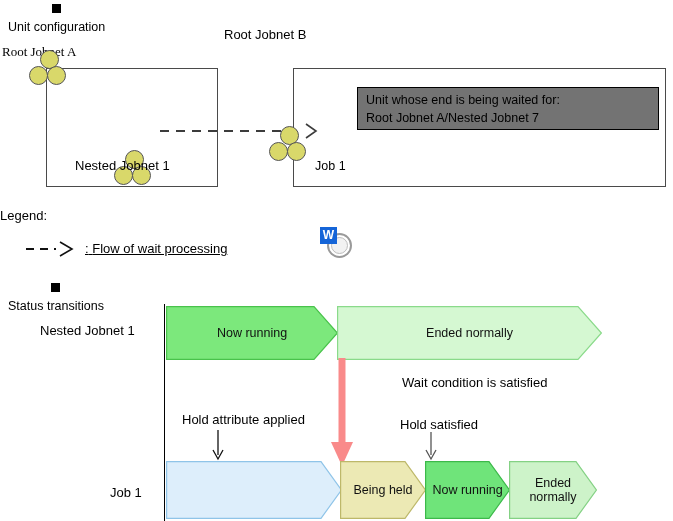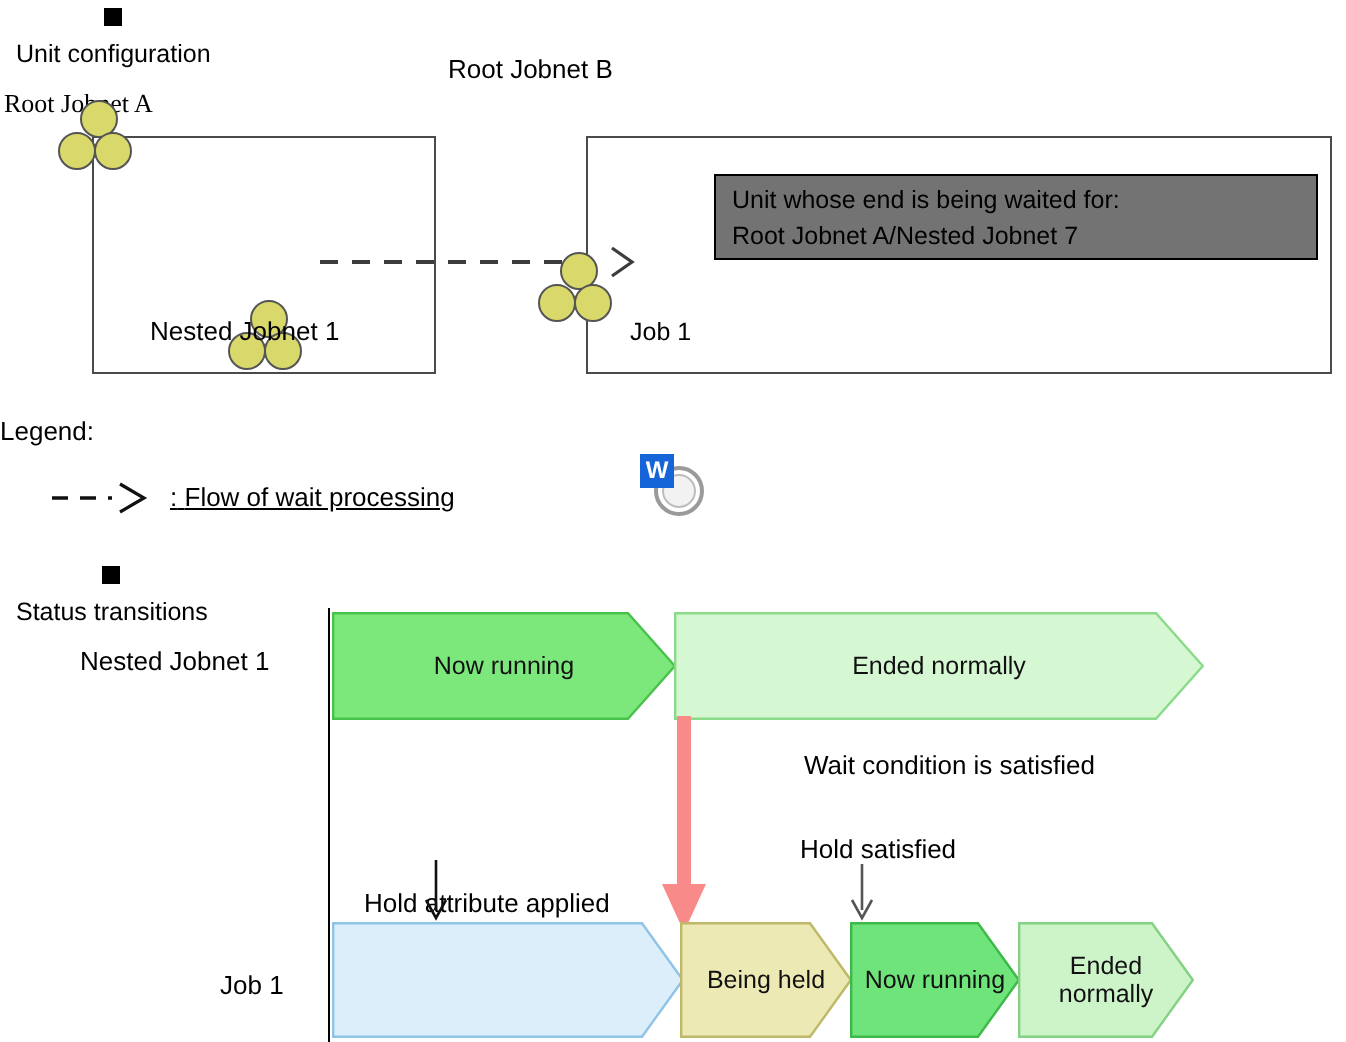--- a/index.html
+++ b/index.html
@@ -142,21 +142,21 @@
   </svg>
   <span class="lbl">Ended normally</span>
 </div>
 
 <svg class="abs" style="left:327px;top:358px;" width="30" height="112">
   <line x1="15" y1="0" x2="15" y2="88" stroke="#f98a8a" stroke-width="7"></line>
   <polygon points="4,84 26,84 15,108" fill="#f98a8a"></polygon>
 </svg>
 <div class="abs txt13" style="left:380px;top:375px;margin-left:22px;">Wait condition is satisfied</div>
 
-<div class="abs txt13" style="left:182px;top:412px;margin-top:32px;">Hold attribute applied</div>
+<div class="abs txt13" style="left:182px;top:412px;">Hold attribute applied</div>
 <svg class="abs ann-arrow" style="left:211px;top:430px;" width="14" height="32">
   <line x1="7" y1="0" x2="7" y2="25" stroke="#111" stroke-width="1.3"></line>
   <polyline points="2,20 7,29 12,20" fill="none" stroke="#111" stroke-width="1.3"></polyline>
 </svg>
 
 <div class="abs txt13" style="left:400px;top:417px;">Hold satisfied</div>
 <svg class="abs ann-arrow" style="left:424px;top:432px;" width="14" height="30">
   <line x1="7" y1="0" x2="7" y2="23" stroke="#555" stroke-width="1.3"></line>
   <polyline points="2,18 7,27 12,18" fill="none" stroke="#555" stroke-width="1.3"></polyline>
 </svg>

